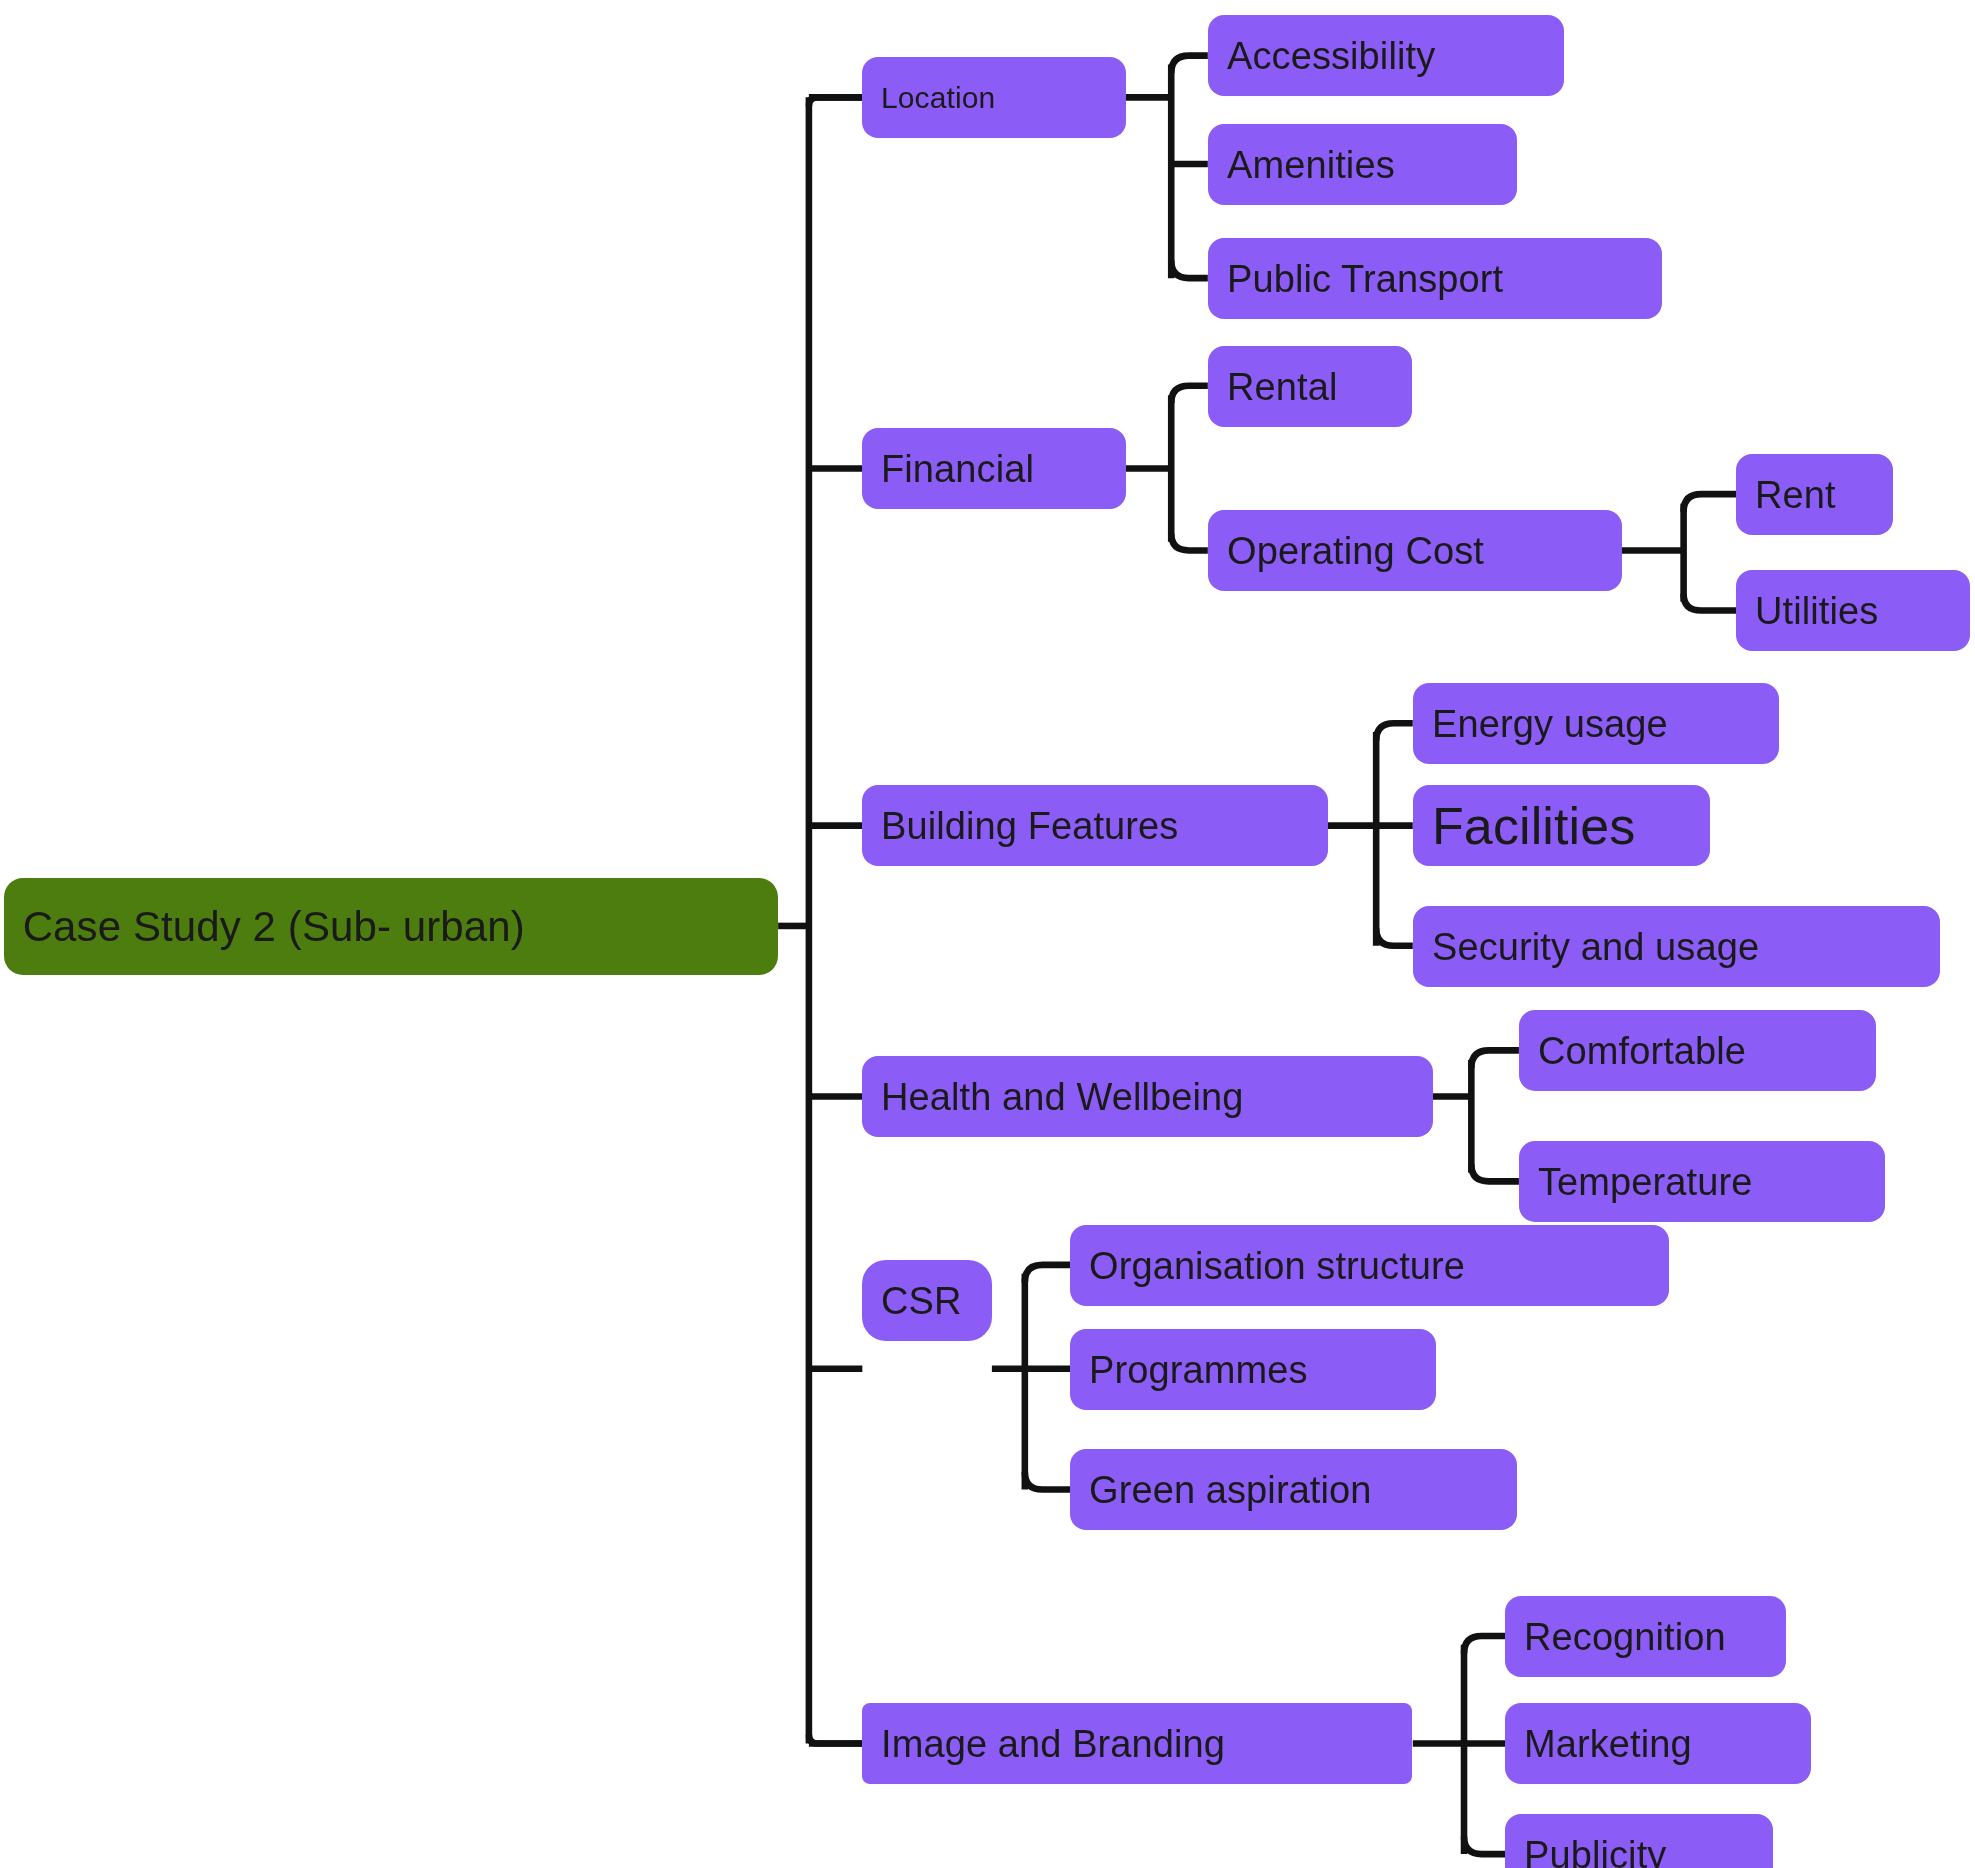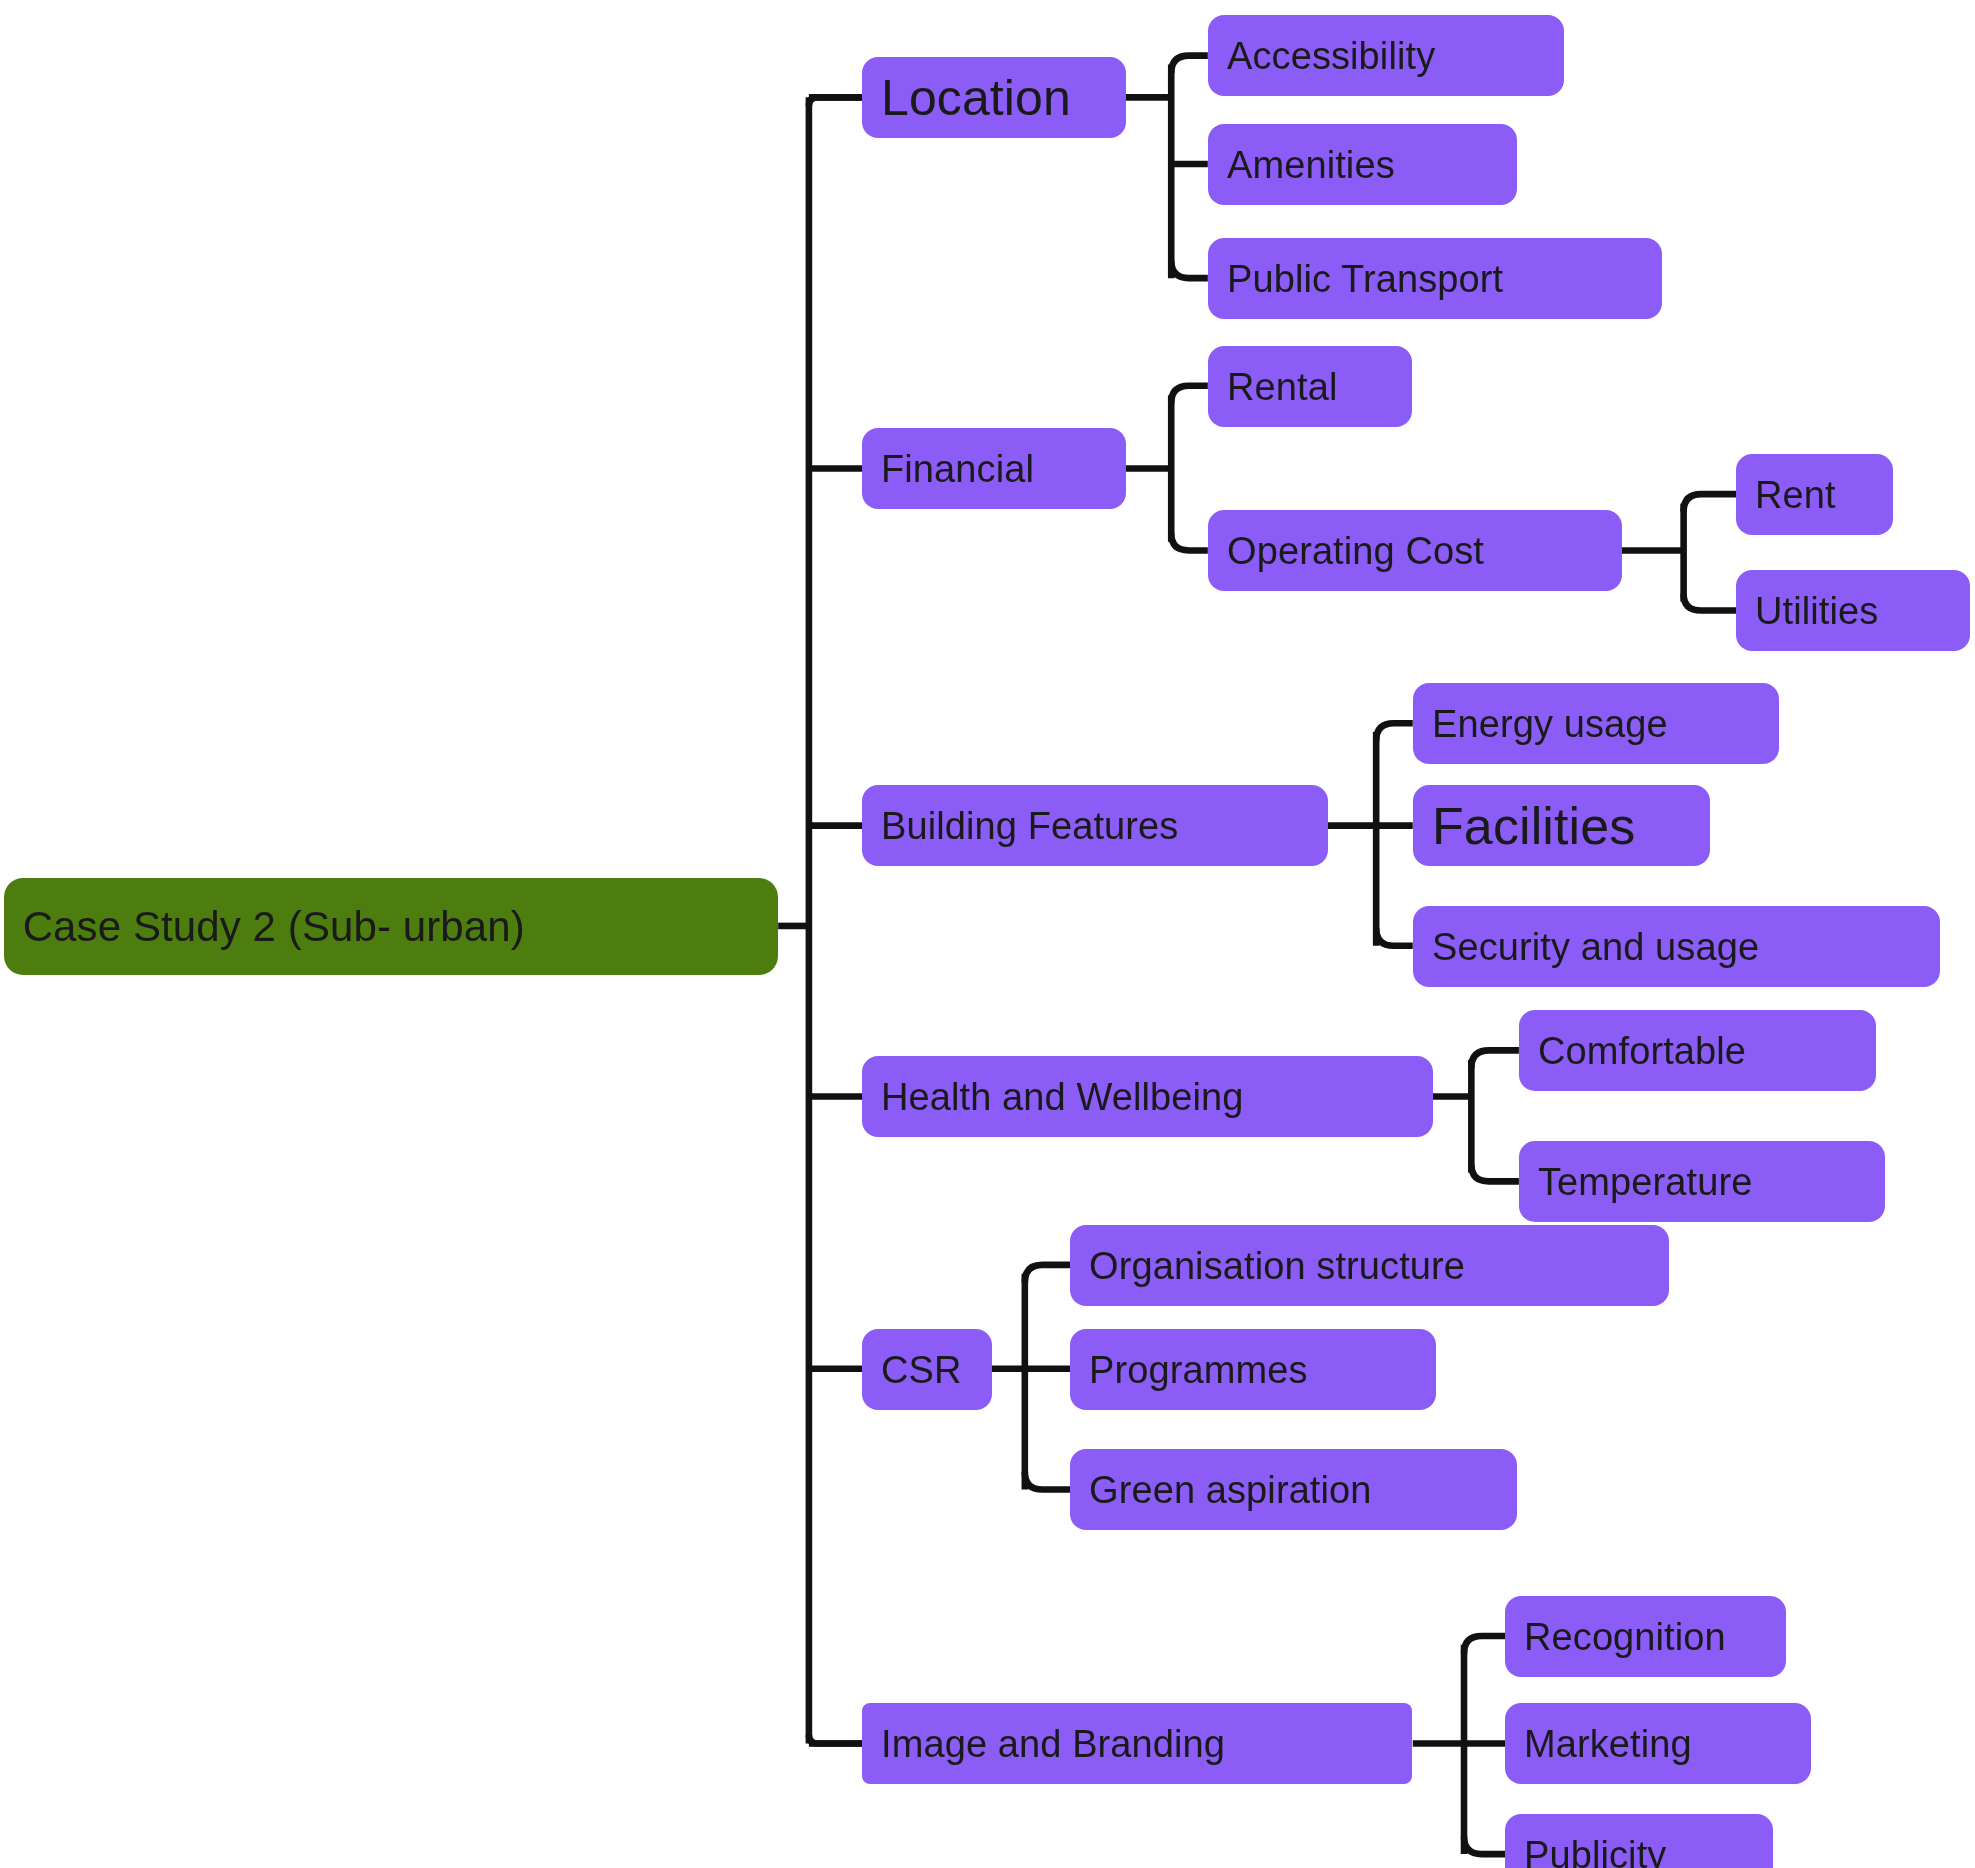--- a/index.html
+++ b/index.html
@@ -97,37 +97,37 @@
       <path d="M2000,2259 Q2000,2235 2024,2235 H2056"></path>
       <path d="M2000,2382 H2056"></path>
       <path d="M2000,2509 Q2000,2533 2024,2533 H2056"></path>
     </g>
   </svg>
 
   <div class="node root" style="left:3.7px; top:878px; width:774px; height:97px; border-radius:19px; font-size:42px;">
     <span class="lbl">Case Study 2 (Sub- urban)</span>
   </div>
 
-  <div class="node" style="left:862px; top:57px; width:264px; height:81px; font-size:50px;">
+  <div class="node" style="left:862px; top:57px; width:264px; height:81px; font-size:30px;">
     <span class="lbl">Location</span>
   </div>
 
   <div class="node" style="left:862px; top:428px; width:264px; height:81px; font-size:38px;">
     <span class="lbl">Financial</span>
   </div>
 
   <div class="node" style="left:862px; top:785px; width:466px; height:81px; font-size:38px;">
     <span class="lbl">Building Features</span>
   </div>
 
   <div class="node" style="left:862px; top:1056px; width:571px; height:81px; font-size:38px;">
     <span class="lbl">Health and Wellbeing</span>
   </div>
 
-  <div class="node" style="left:862px; top:1329px; width:130px; height:81px; font-size:38px;">
+  <div class="node" style="left:862px; top:1260px; width:130px; height:81px; font-size:38px;border-radius:24px;">
     <span class="lbl">CSR</span>
   </div>
 
   <div class="node" style="left:862px; top:1703px; width:550px; height:81px; font-size:38px;border-radius:8px;">
     <span class="lbl">Image and Branding</span>
   </div>
 
   <div class="node" style="left:1208px; top:15.4px; width:356px; height:81px; font-size:38px;">
     <span class="lbl">Accessibility</span>
   </div>

